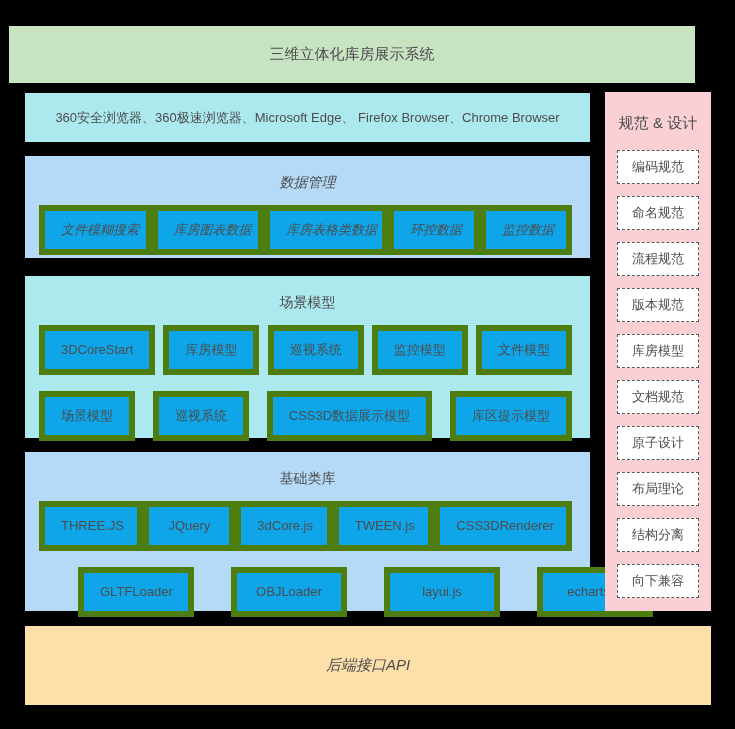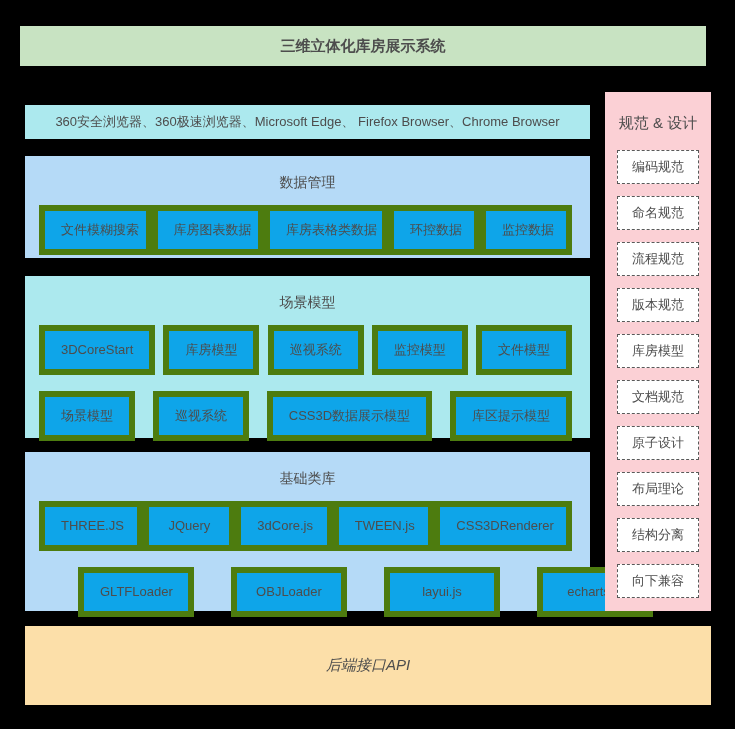--- a/index.html
+++ b/index.html
@@ -9,28 +9,28 @@
     position: relative;
     font-family: "Liberation Sans", "DejaVu Sans", sans-serif;
     color: #4d4d4d;
     overflow: hidden;
   }
   .abs { position: absolute; box-sizing: border-box; }
   .banner {
     display: flex; align-items: center; justify-content: center;
     font-size: 15px;
   }
-  #top-banner    { left: 20px; top: 26px;  width: 686px; height: 40px; background: var(--green); font-weight: bold; }
-  #browser-bar   { left: 25px; top: 105px;  width: 565px; height: 34px; background: var(--cyan); font-size: 13px; }
+  #top-banner    { left: 9px; top: 26px;  width: 686px; height: 57px; background: var(--green); }
+  #browser-bar   { left: 25px; top: 93px;  width: 565px; height: 49px; background: var(--cyan); font-size: 13px; }
   #footer-banner { left: 25px; top: 626px; width: 686px; height: 79px; background: var(--orange); font-style: italic; }
 
   .block { left: 25px; width: 565px; padding-top: 13px; }
   .bg-blue { background: var(--blue); }
   .bg-cyan { background: var(--cyan); }
-  #block-data  { top: 156px; height: 102px; }
+  #block-data  { top: 156px; height: 102px; font-style: italic; }
   #block-scene { top: 276px; height: 162px; }
   #block-base  { top: 452px; height: 159px; }
 
   .block-title {
     height: 26px; line-height: 26px;
     text-align: center; font-size: 14px;
   }
   .item-row {
     display: flex; justify-content: space-between;
     margin: 10px 18px 0 14px;

